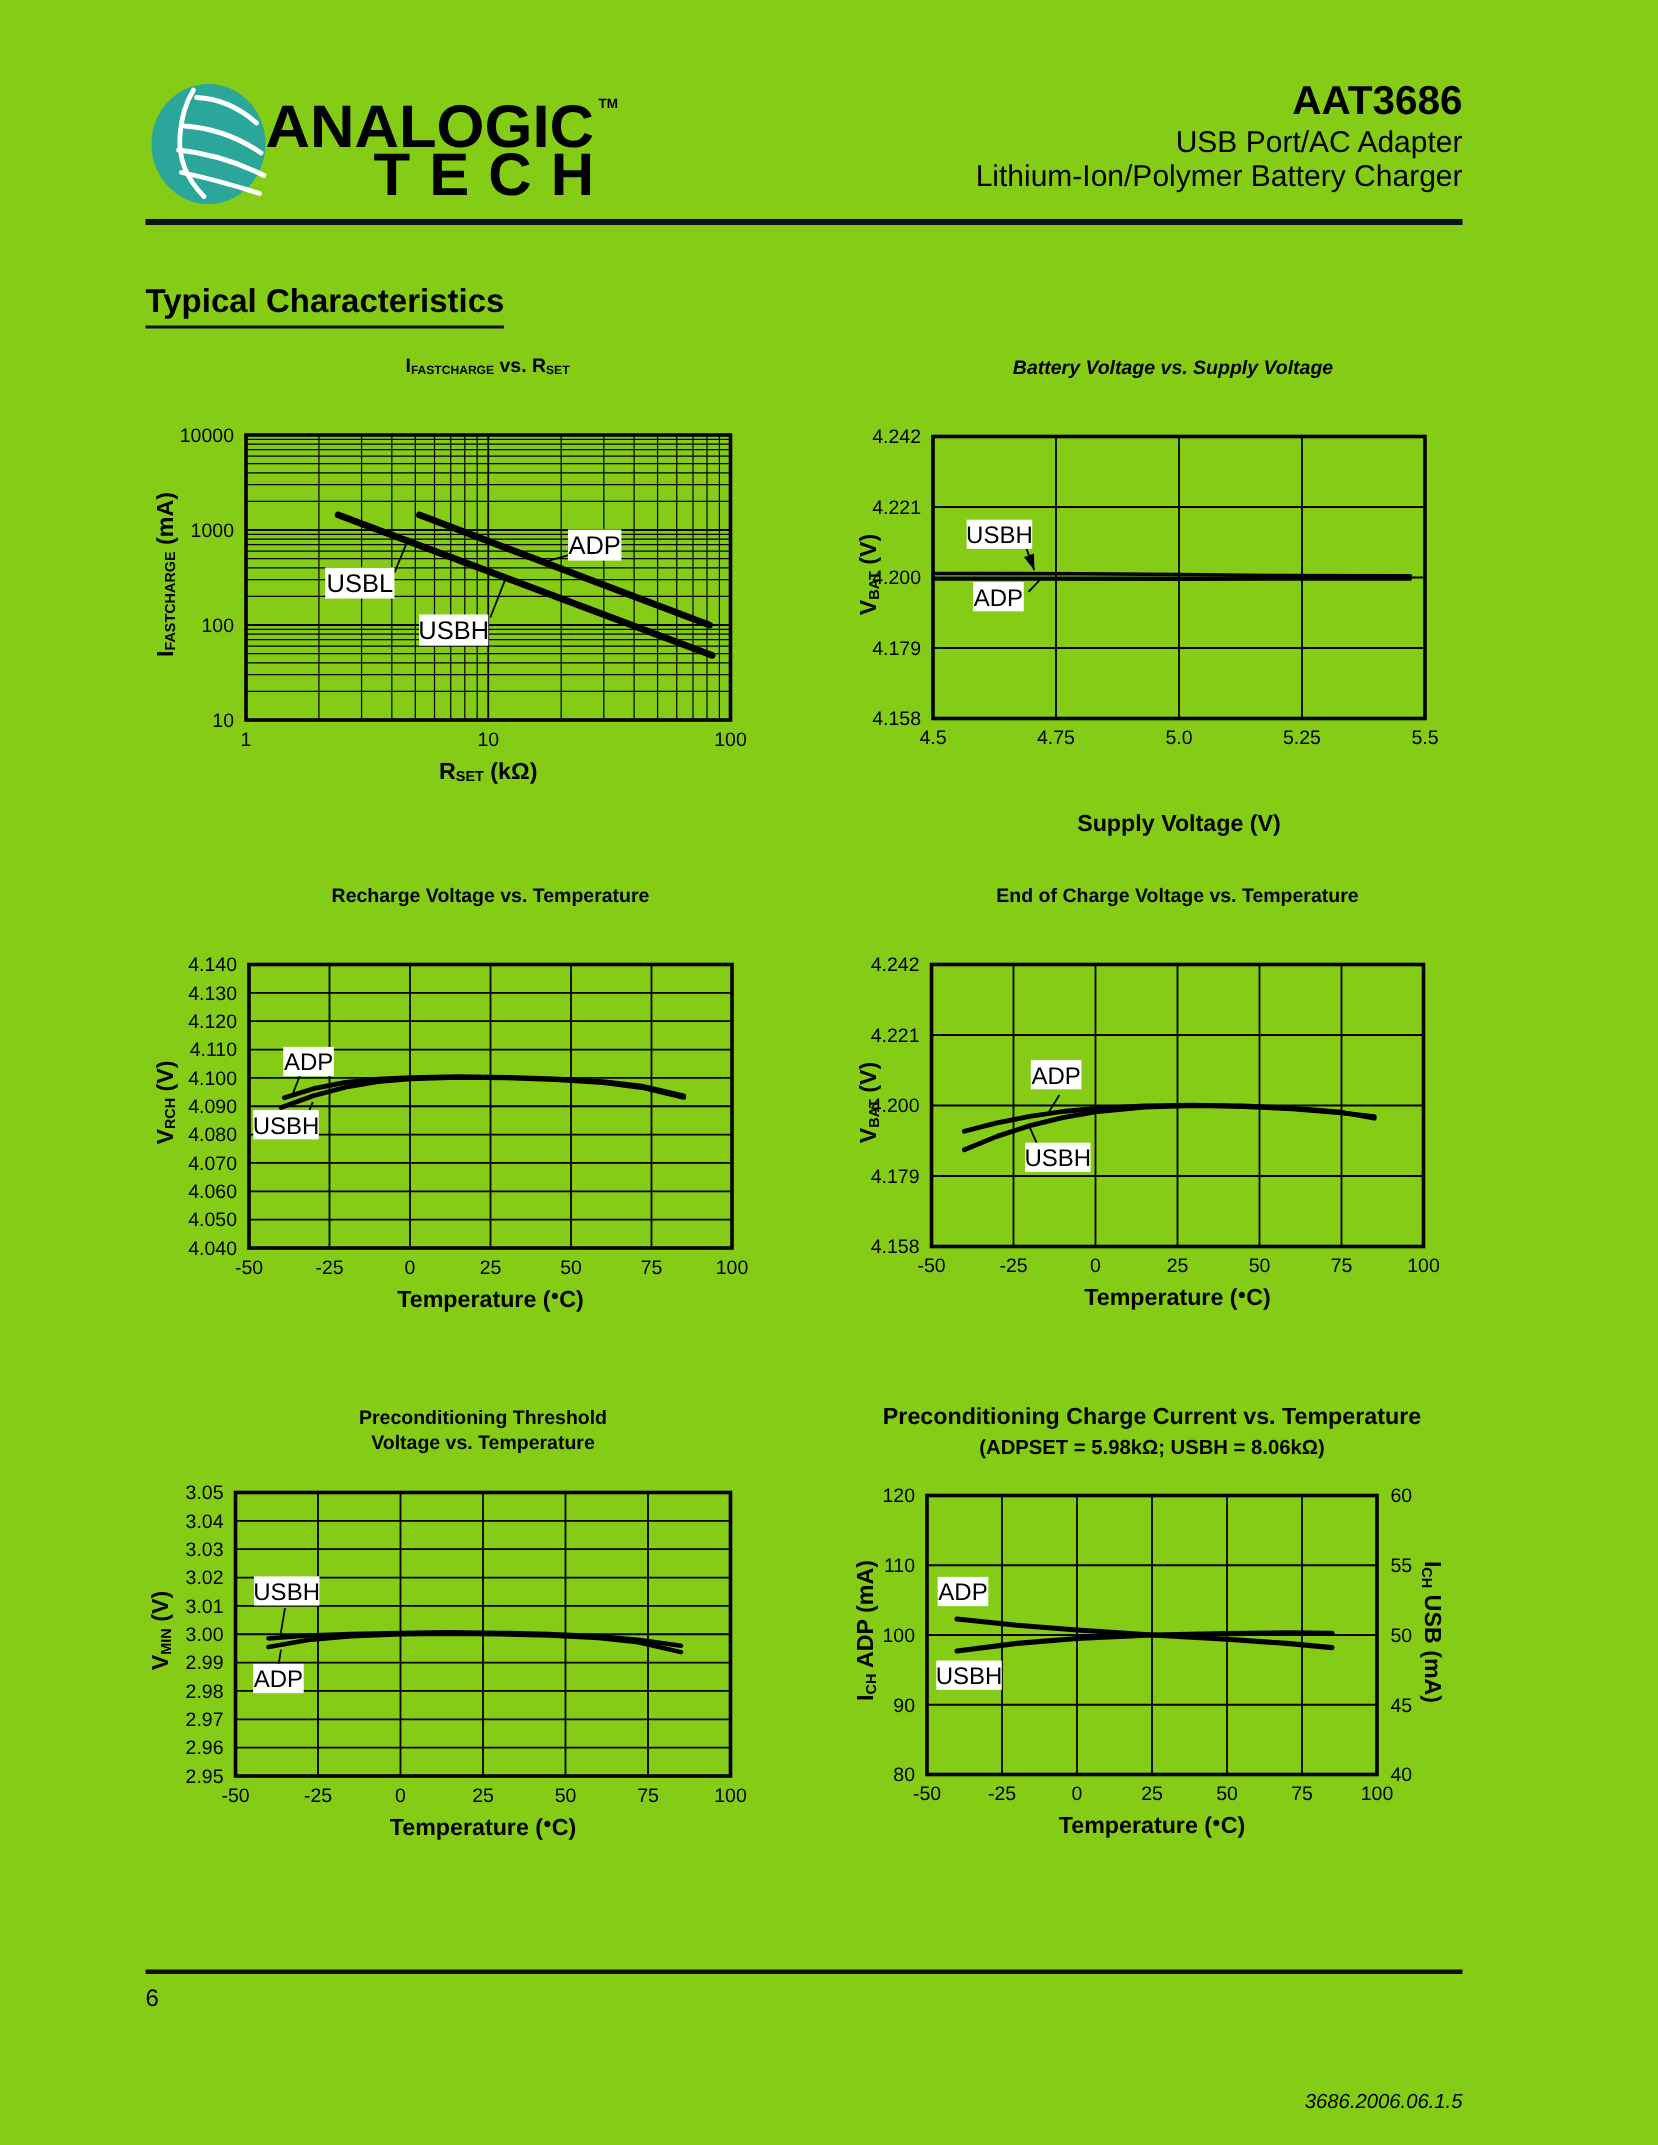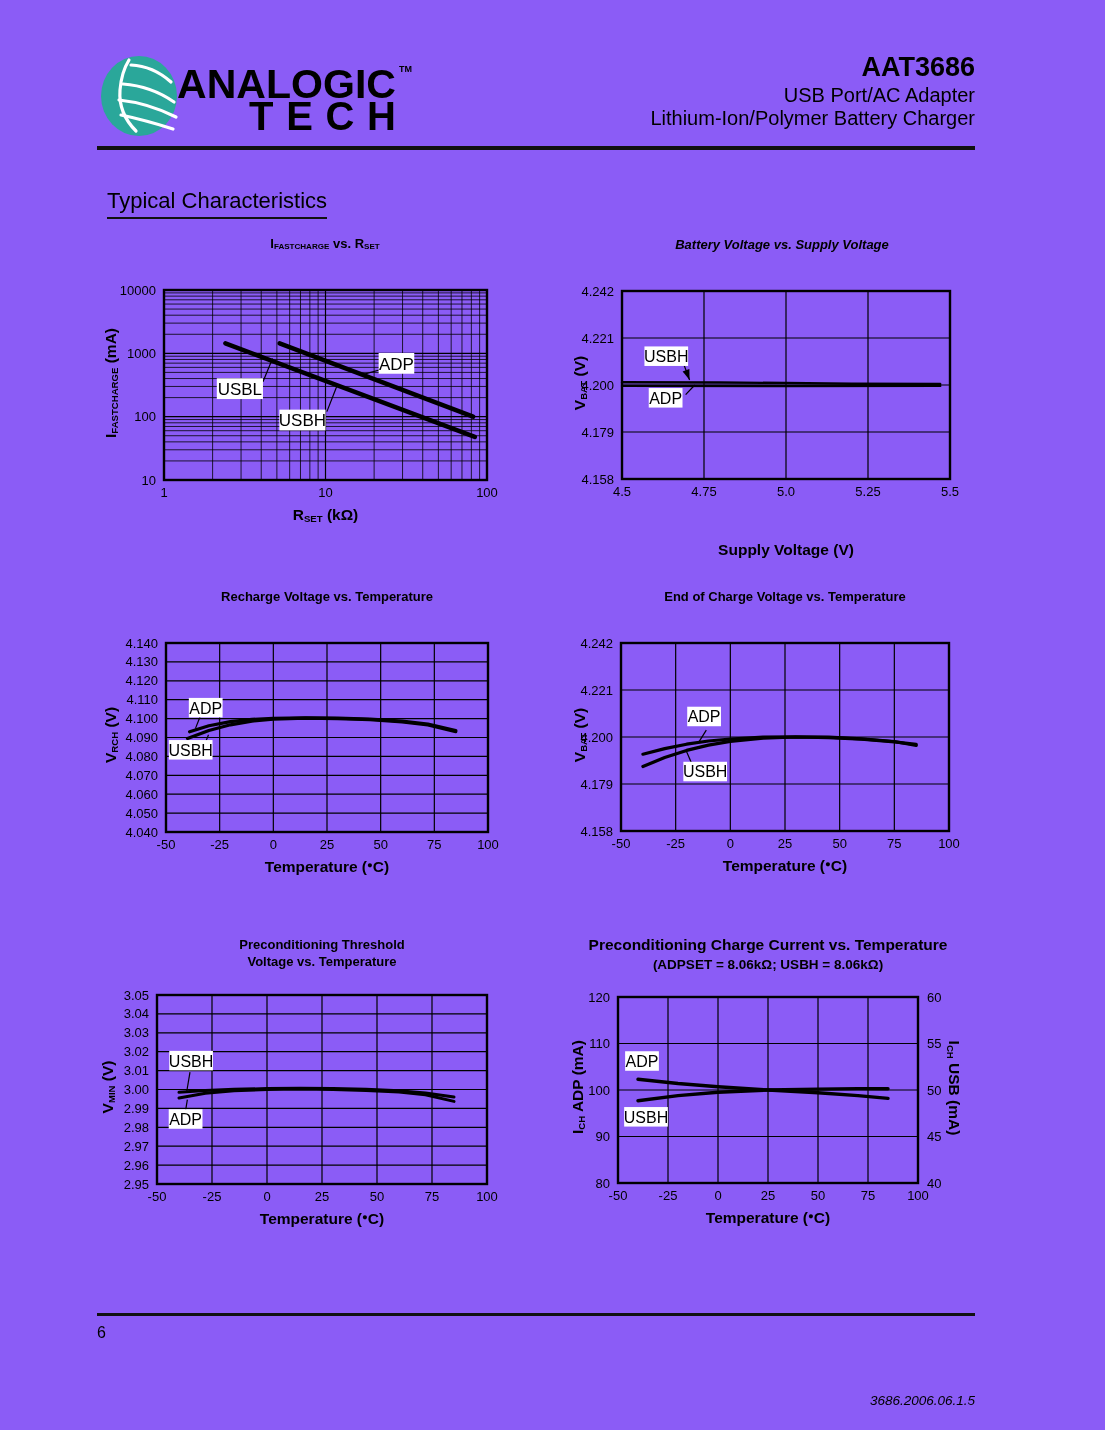--- a/index.html
+++ b/index.html
@@ -1,24 +1,24 @@
 <!DOCTYPE html>
 <html><head>
 <meta charset="utf-8">
 <style>
   html,body{margin:0;padding:0;background:#ffffff;}
-  .page{position:relative;width:1105px;height:1430px;background:#8b5cf6;overflow:hidden;
+  .page{position:relative;width:1105px;height:1430px;background:#84cc16;overflow:hidden;
         font-family:"Liberation Sans","DejaVu Sans",sans-serif;color:#000;}
   
   .brand-svg{position:absolute;left:93px;top:48px;}
   .head-right{position:absolute;right:130px;top:52px;text-align:right;line-height:1.18;}
   .head-part{font-size:27px;font-weight:bold;}
   .head-sub{font-size:20px;font-weight:normal;}
   .head-rule{position:absolute;left:97px;width:878px;top:146px;height:3.5px;background:#111;}
-  .section-title{position:absolute;left:107px;top:188px;font-size:22px;font-weight:normal;
+  .section-title{position:absolute;left:97px;top:188px;font-size:22px;font-weight:bold;
                  border-bottom:2.5px solid #111;padding-bottom:3px;text-align:center;}
   
   figure.chart{position:absolute;margin:0;padding:0;}
   figure.chart svg{position:absolute;left:0;top:0;overflow:visible;}
   .ctitle{position:absolute;text-align:center;font-weight:bold;font-size:13px;line-height:1.32;color:#000;}
   .ctitle.small{font-size:15.5px;}
   .csub{font-size:13.5px;margin-top:1px;}
   .alab{position:absolute;font-weight:bold;font-size:15.5px;text-align:center;color:#000;}
   .ylab{transform:rotate(-90deg);}
   .y2lab{transform:rotate(90deg);}
@@ -352,21 +352,21 @@
         <text x="55" y="118" text-anchor="end" font-size="13">110</text>
         <text x="55" y="71.5" text-anchor="end" font-size="13">120</text>
         <text x="372" y="257.5" text-anchor="start" font-size="13">40</text>
         <text x="372" y="211" text-anchor="start" font-size="13">45</text>
         <text x="372" y="164.5" text-anchor="start" font-size="13">50</text>
         <text x="372" y="118" text-anchor="start" font-size="13">55</text>
         <text x="372" y="71.5" text-anchor="start" font-size="13">60</text>
       </svg>
       <div class="ctitle small" style="left: -7px; top: 5px; width: 440px;">
         <div><span>Preconditioning Charge Current vs. Temperature</span></div>
-        <div class="csub"><span>(ADPSET = 8.06k</span><span class="omega">Ω</span><span>; USBH = 8.06k</span><span class="omega">Ω</span><span>)</span></div>
+        <div class="csub"><span>(ADPSET = 5.98k</span><span class="omega">Ω</span><span>; USBH = 8.06k</span><span class="omega">Ω</span><span>)</span></div>
       </div>
       <div class="alab" style="left: 63px; top: 279px; width: 300px;"><span>Temperature (</span><span class="deg">●</span><span>C)</span></div>
       <div class="alab ylab" style="left: -77px; top: 148px; width: 200px;"><span>I</span><span class="sub">CH</span><span> ADP (mA)</span></div>
       <div class="alab y2lab" style="left: 299px; top: 149px; width: 200px;"><span>I</span><span class="sub">CH</span><span> USB (mA)</span></div>
     </figure>
 
   <div class="foot-rule"></div>
   <div class="foot-page">6</div>
   <div class="foot-doc">3686.2006.06.1.5</div>
 

